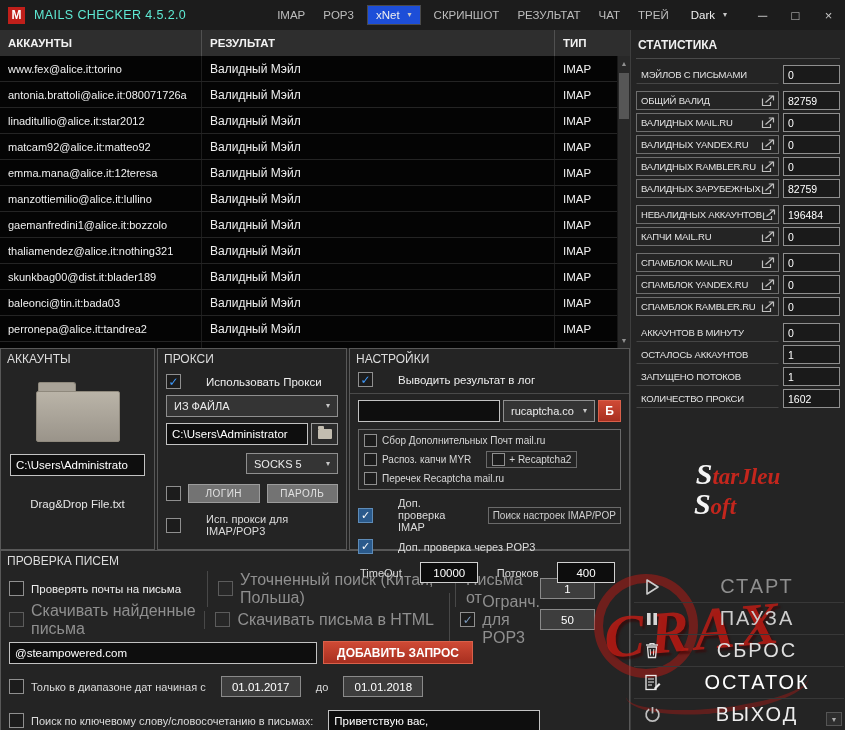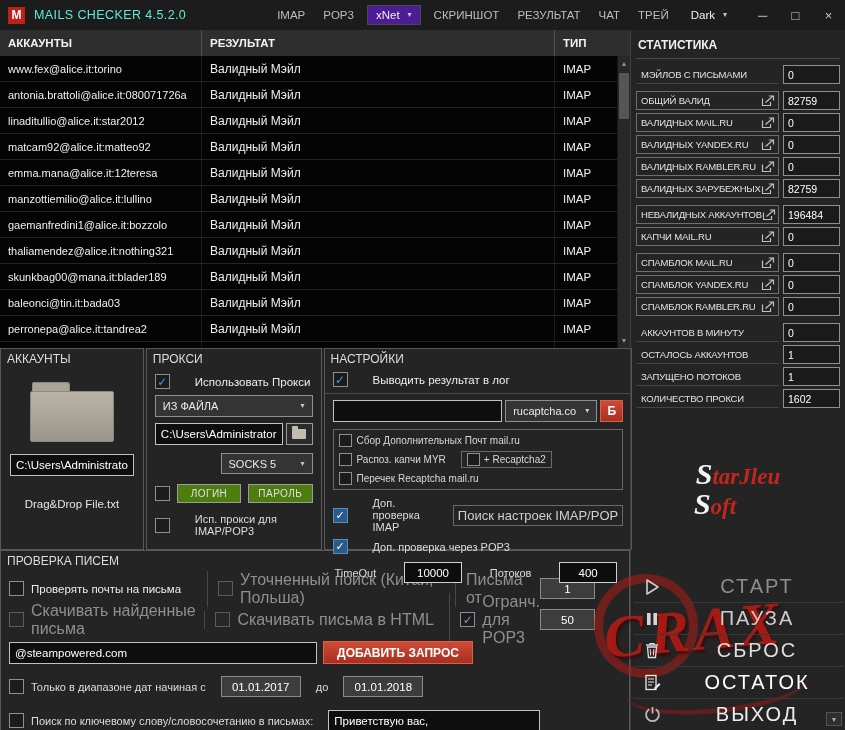--- a/index.html
+++ b/index.html
@@ -6,21 +6,21 @@
   .window{width:845px;height:730px;position:relative;overflow:hidden;background:#242424;
     font-family:"Liberation Sans","DejaVu Sans",sans-serif;color:#e6e6e6;font-size:12px;user-select:none;}
 
   
   .titlebar{height:30px;background:#1c1c1c;display:flex;align-items:center;padding-left:8px;}
   .logo{width:17px;height:17px;background:#c01f1a;color:#fff;font-weight:bold;font-size:12px;
     display:flex;align-items:center;justify-content:center;margin-right:9px;flex:none;}
   .app-title{color:#5eead4;font-size:12.5px;letter-spacing:.4px;white-space:nowrap;}
   .menu{display:flex;align-items:center;margin-left:auto;color:#bdbdbd;font-size:11.5px;}
   .menu-item{padding:0 9px;line-height:30px;}
-  .menu-combo{display:flex;align-items:center;gap:8px;padding:3px 8px;margin:0 4px;background:#4c1d95;
+  .menu-combo{display:flex;align-items:center;gap:8px;padding:3px 8px;margin:0 4px;background:#1d4ed8;
     border:1px solid #4a4a4a;color:#efefef;}
   .menu-combo.plain{background:transparent;border-color:transparent;}
   .caret{font-size:8px;color:#c8c8c8;line-height:1;}
   .win-controls{display:flex;margin-left:6px;height:30px;}
   .win-btn{width:33px;display:flex;align-items:center;justify-content:center;color:#c6c6c6;font-size:13px;}
 
   
   .content{display:flex;height:700px;}
   .left-col{width:630px;display:flex;flex-direction:column;}
   .right-col{width:215px;border-left:1px solid #3e3e3e;position:relative;padding:0 5px;box-sizing:border-box;}
@@ -62,21 +62,21 @@
   .cb.bluefill::after{content:"✓";color:#fff;font-size:11px;font-weight:bold;line-height:1;}
 
   .tf{background:#0e0e0e;border:1px solid #c2c2c2;color:#fff;height:22px;display:flex;align-items:center;
     padding:0 5px;font-size:11.5px;white-space:nowrap;overflow:hidden;box-sizing:border-box;}
   .dd{background:#343434;border:1px solid #8f8f8f;color:#ececec;height:22px;display:flex;align-items:center;
     justify-content:space-between;padding:0 7px;font-size:11px;box-sizing:border-box;}
   .graybox{background:#3d3d3d;border:1px solid #8a8a8a;color:#fff;display:flex;align-items:center;
     justify-content:center;font-size:11.5px;box-sizing:border-box;}
   .btn-red{background:linear-gradient(#cf4a35,#a82f20);border:1px solid #d9604a;color:#fff;font-weight:bold;
     display:flex;align-items:center;justify-content:center;box-sizing:border-box;}
-  .btn-gray{background:#4d7c0f;border:1px solid #9c9c9c;color:#e0e0e0;display:flex;align-items:center;
+  .btn-gray{background:#737373;border:1px solid #9c9c9c;color:#e0e0e0;display:flex;align-items:center;
     justify-content:center;font-size:10px;letter-spacing:.5px;box-sizing:border-box;}
 
   .lbl-w{color:#ededed;font-size:11.5px;}
   .lbl-s{color:#dcdcdc;font-size:11px;}
   .lbl-g{color:#8f8f8f;font-size:16px;}
   .lbl-xs{color:#d8d8d8;font-size:10px;}
   .row{display:flex;align-items:center;border-radius:9px;}
   .cbrow{display:flex;align-items:center;gap:25px;}
   .m{margin:6px 8px 0;}
 
@@ -100,21 +100,21 @@
 
   
   .divider{height:1px;background:#4a4a4a;margin:6px 0 0;}
   .captcha-row{gap:3px;margin:6px 8px 0;}
   .captcha-key{flex:1;}
   .captcha-dd{width:92px;}
   .btn-b{width:23px;height:22px;font-size:12px;flex:none;}
   .groupbox{border:1px solid #6a6a6a;margin:7px 8px 0;padding:4px 5px;display:flex;flex-direction:column;gap:4px;}
   .groupbox .cbrow{gap:5px;}
   .recapbox{display:flex;align-items:center;gap:4px;border:1px solid #6a6a6a;padding:1px 5px;margin-left:10px;}
-  .hintbox{border:1px solid #6a6a6a;font-size:13px;color:#cfcfcf;padding:2px 4px;margin-left:8px;white-space:nowrap;}
+  .hintbox{border:1px solid #6a6a6a;font-size:10px;color:#cfcfcf;padding:2px 4px;margin-left:8px;white-space:nowrap;}
   .timeout-row{justify-content:space-between;margin:8px 10px 0;padding-right:4px;}
   .numbox{width:58px;height:21px;background:#0d0d0d;border:1px solid #d0d0d0;color:#fff;display:flex;
     align-items:center;justify-content:center;font-size:11.5px;box-sizing:border-box;}
 
   
   .letters-panel{flex:1;border:1px solid #585858;border-bottom:none;box-sizing:border-box;background:#242424;}
   .lp-row{display:flex;align-items:center;height:25px;margin:6px 8px 0;}
   .seg{display:flex;align-items:center;gap:7px;box-sizing:border-box;}
   .s1{width:198px;}
   .s2{width:248px;border-left:1px solid #484848;padding-left:10px;}
@@ -251,21 +251,21 @@
               <div class="td td-type">IMAP</div>
             </div>
 
             <div class="t-row">
               <div class="td td-acc">thaliamendez@alice.it:nothing321</div>
               <div class="td td-res">Валидный Мэйл</div>
               <div class="td td-type">IMAP</div>
             </div>
 
             <div class="t-row">
-              <div class="td td-acc">skunkbag00@mana.it:blader189</div>
+              <div class="td td-acc">skunkbag00@dist.it:blader189</div>
               <div class="td td-res">Валидный Мэйл</div>
               <div class="td td-type">IMAP</div>
             </div>
 
             <div class="t-row">
               <div class="td td-acc">baleonci@tin.it:bada03</div>
               <div class="td td-res">Валидный Мэйл</div>
               <div class="td td-type">IMAP</div>
             </div>
 

